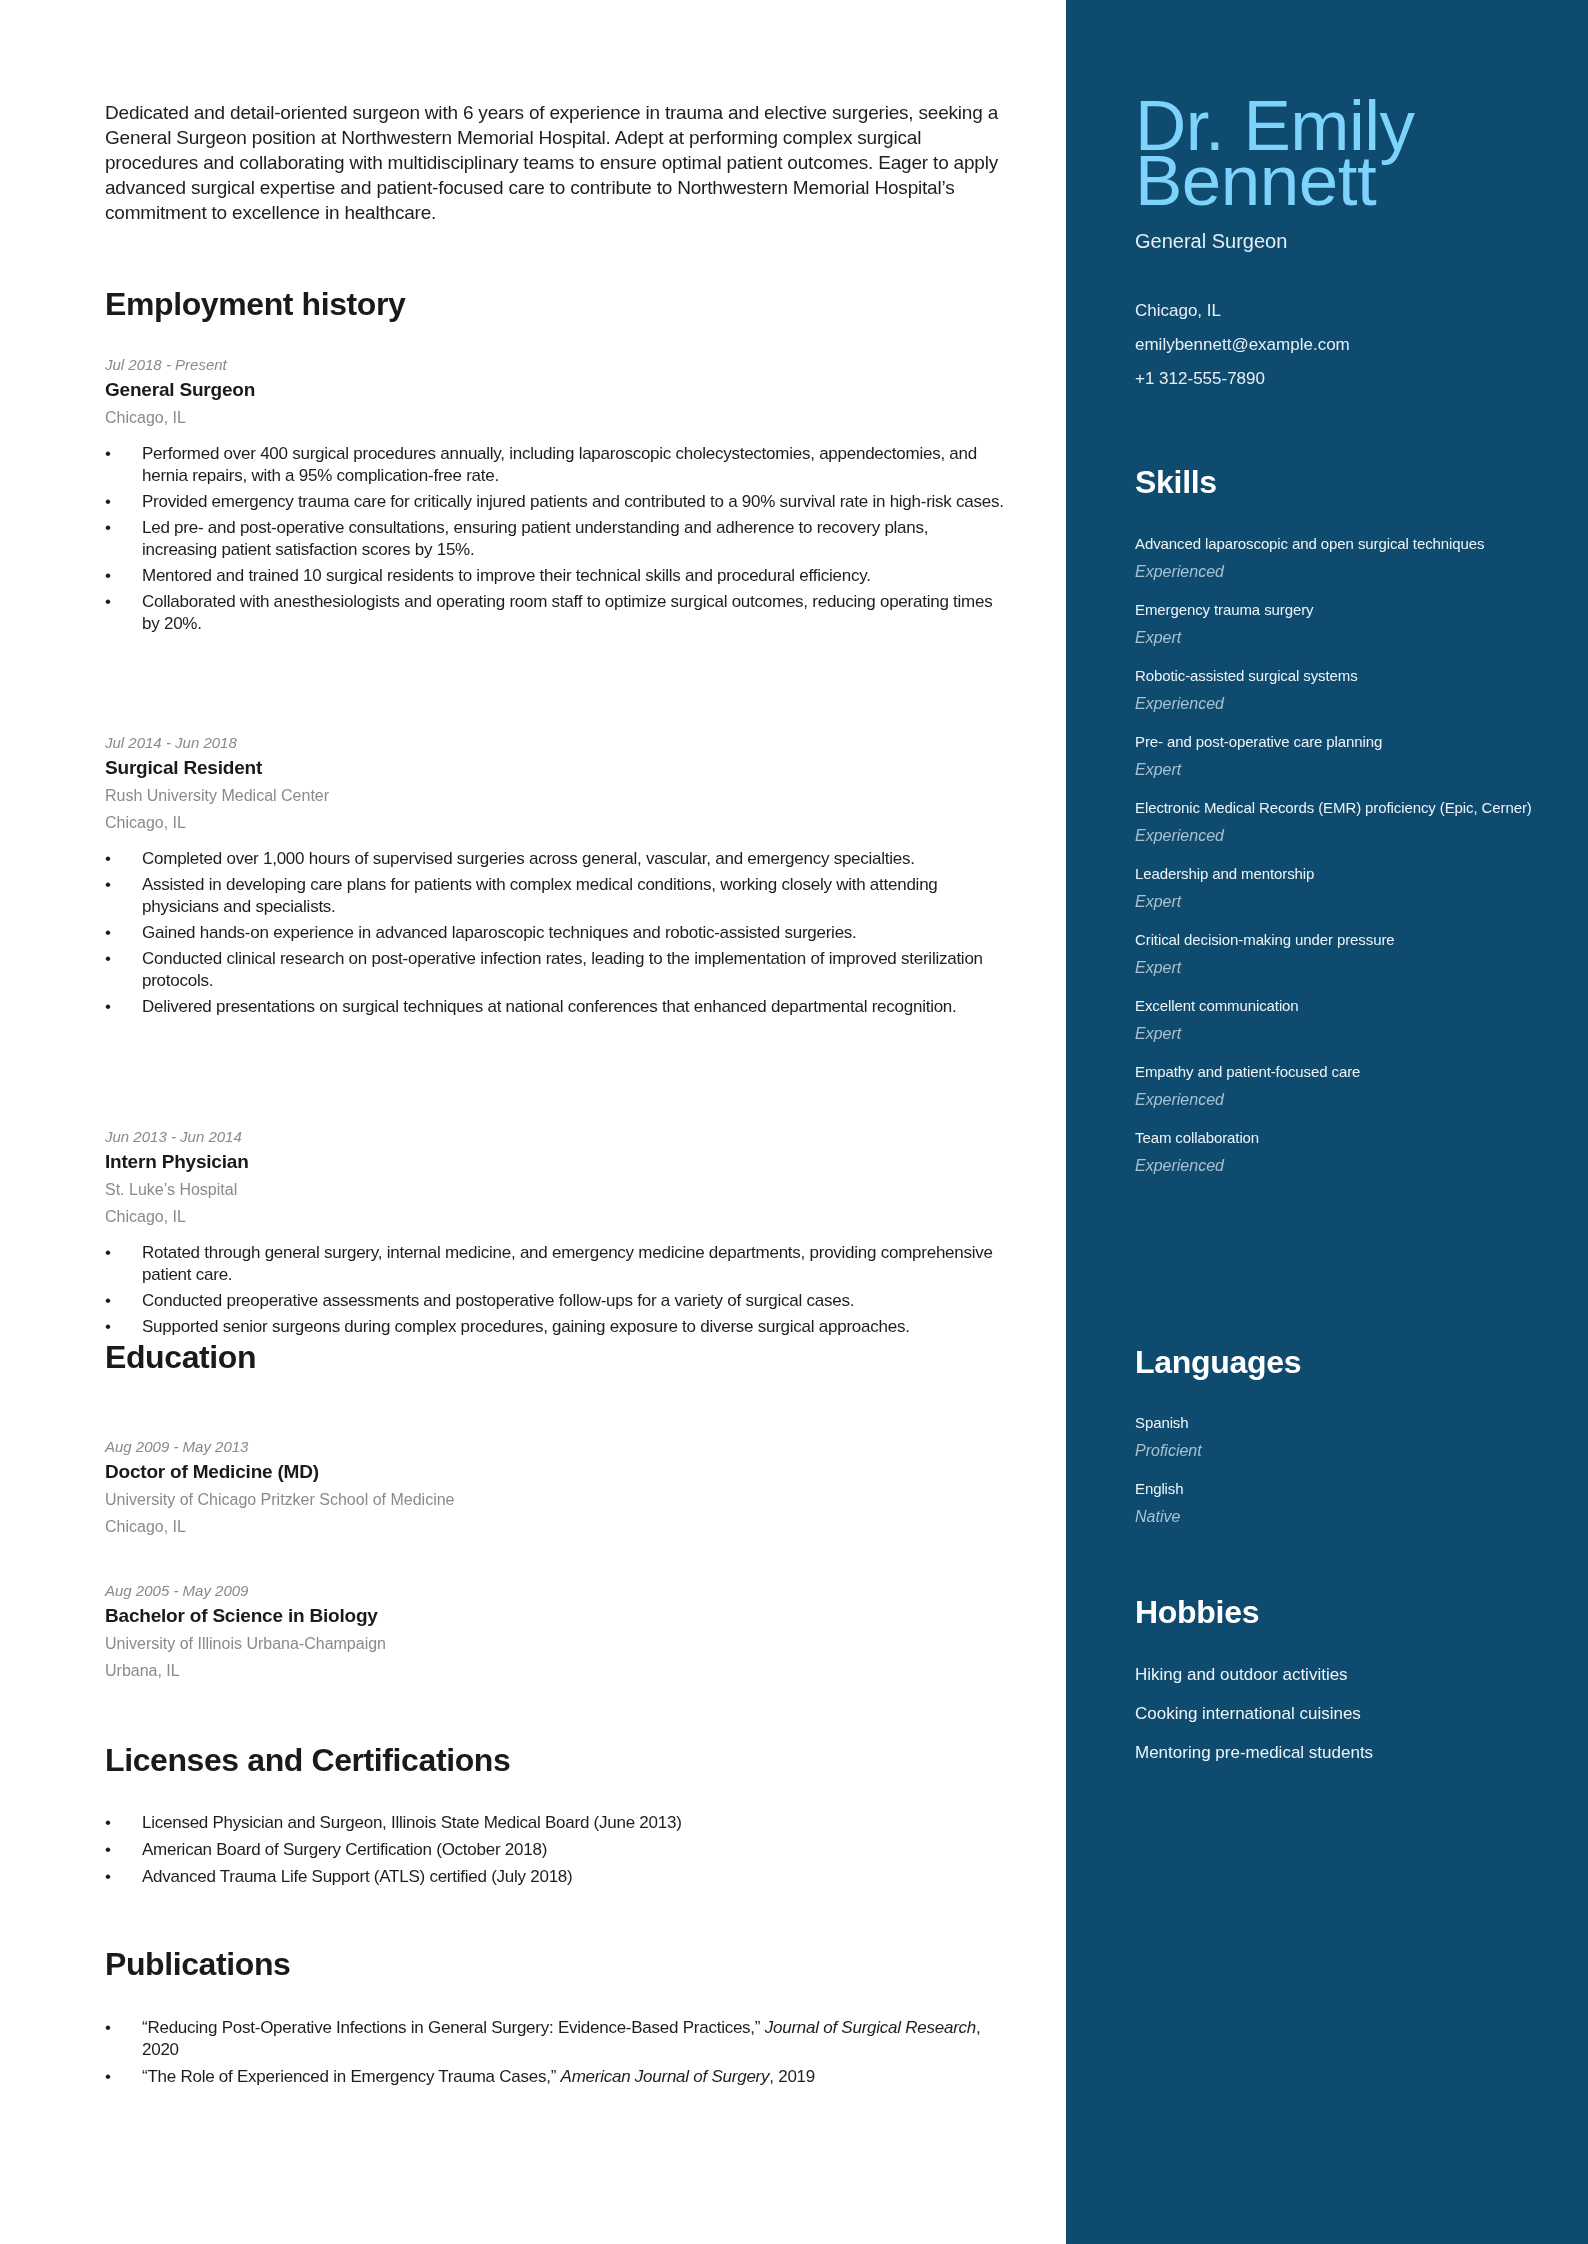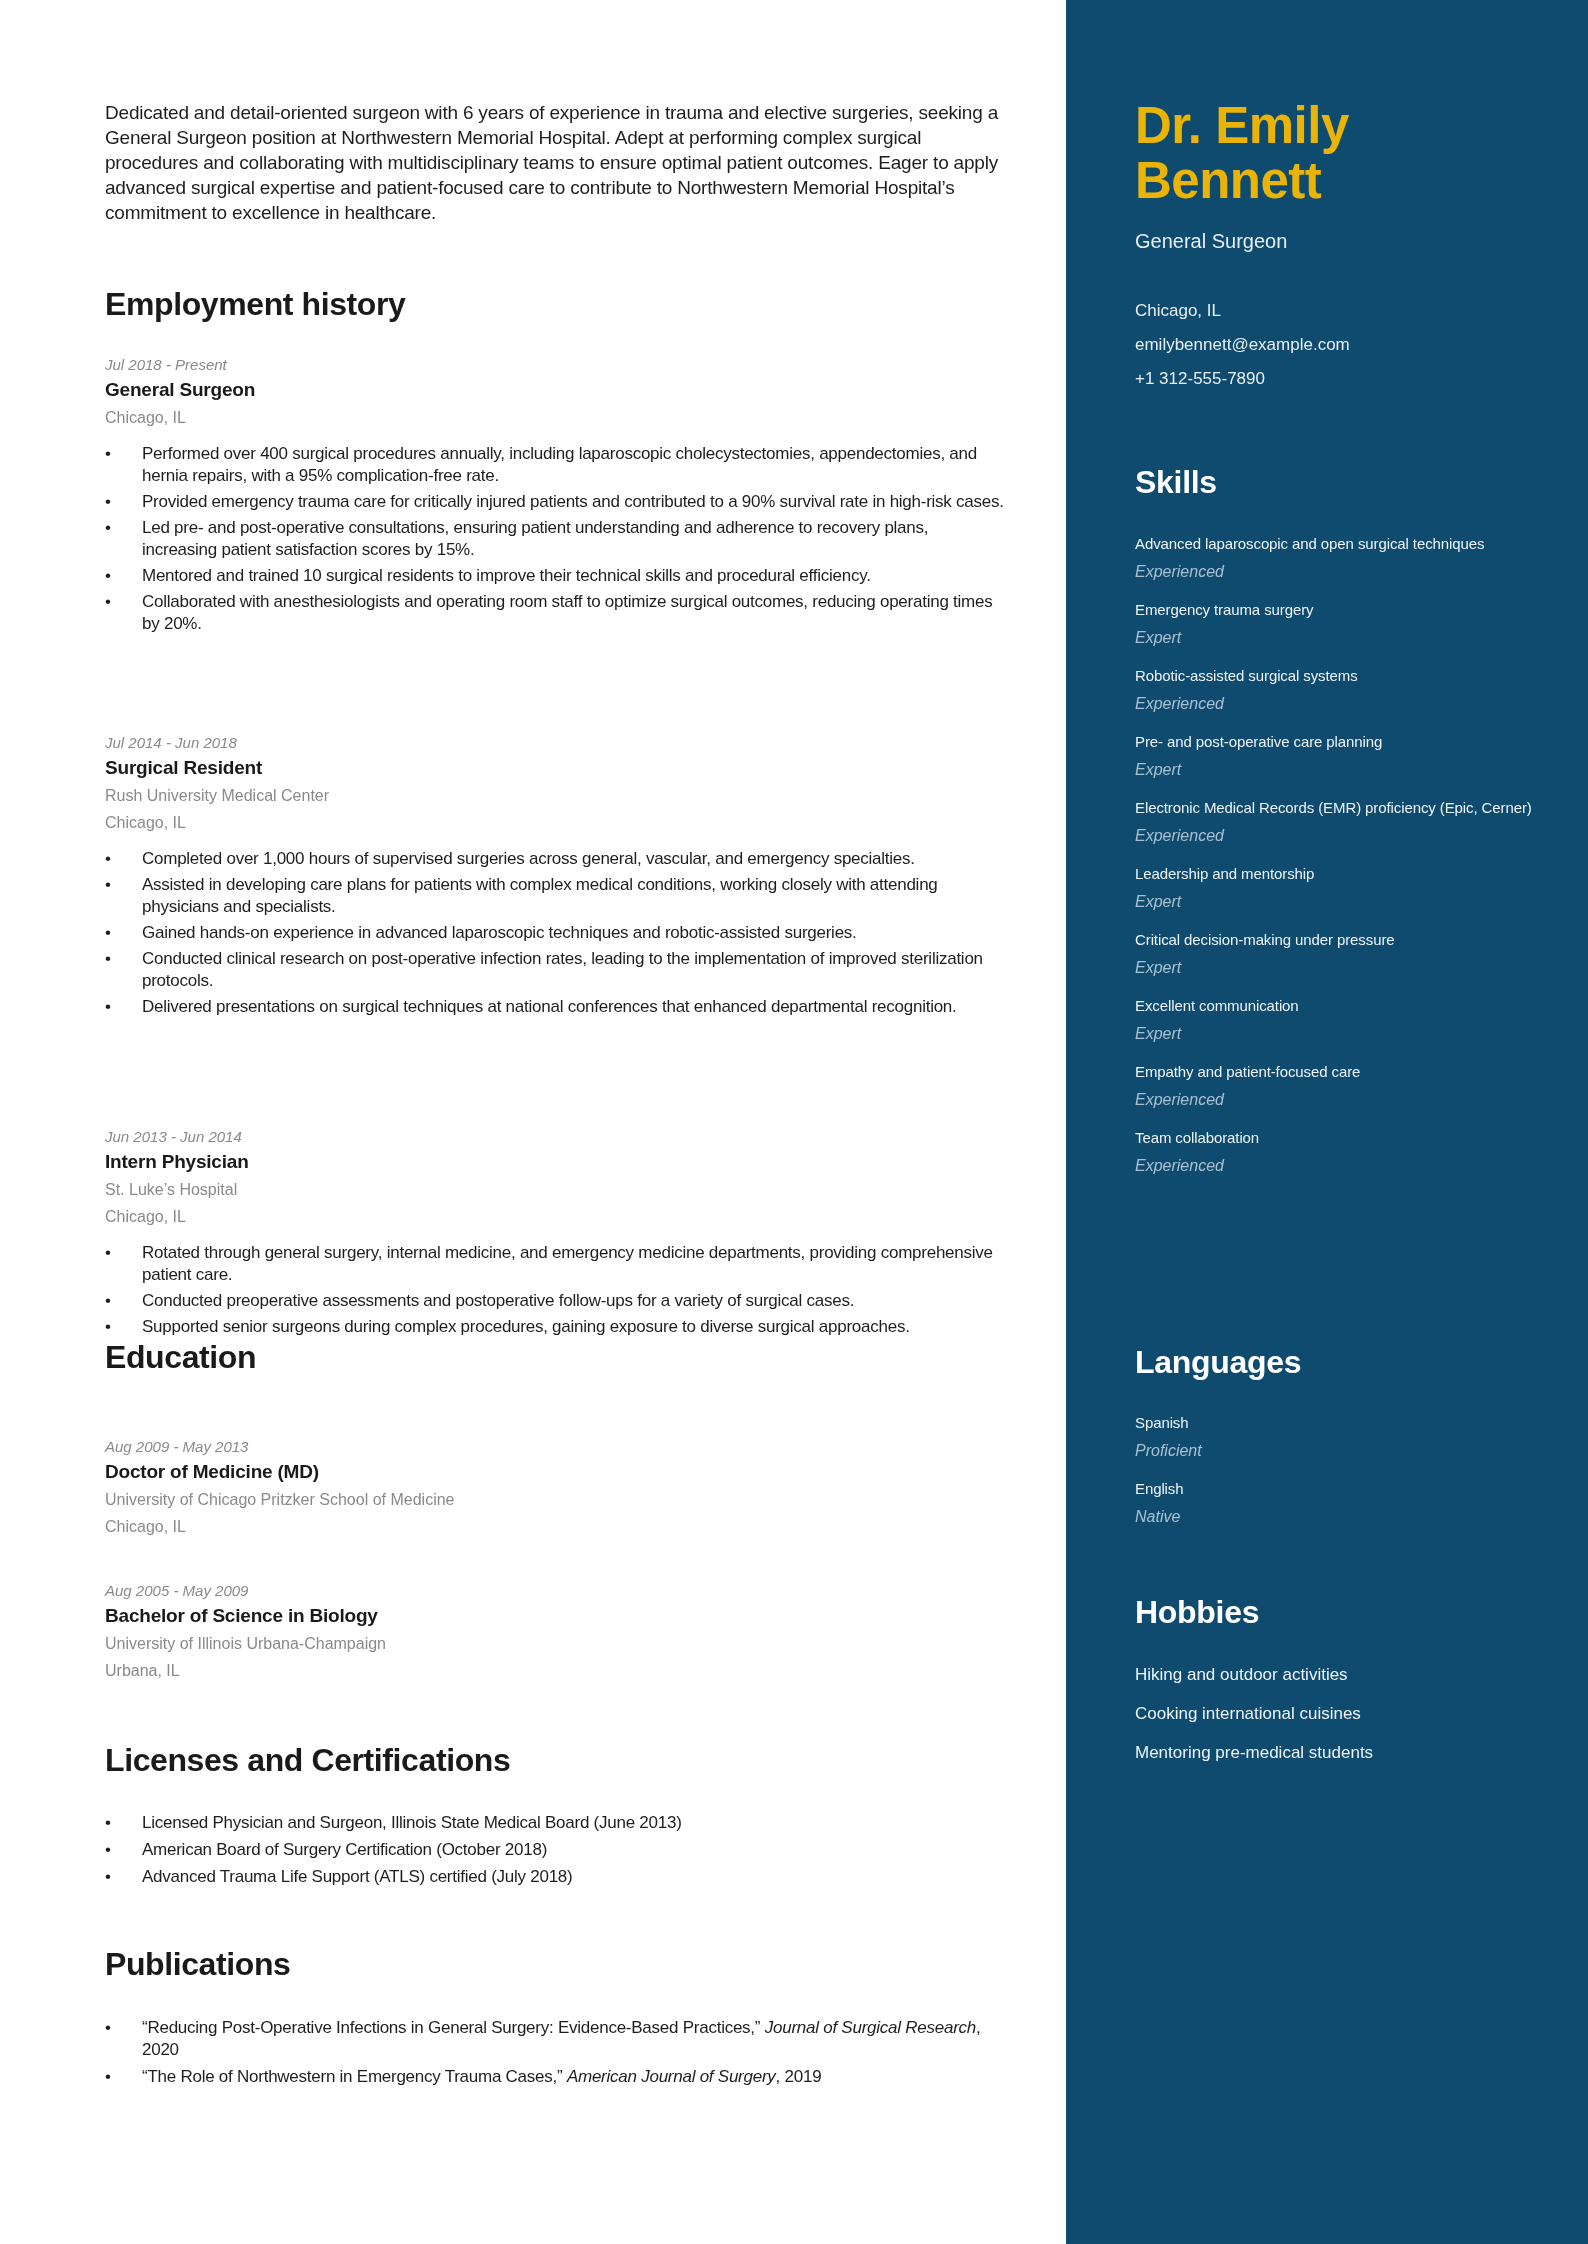--- a/index.html
+++ b/index.html
@@ -21,21 +21,21 @@
   .entry .loc  { font-size: 16px; color: #8a8a8a; height: 27px; line-height: 27px; }
 
   ul.bullets { list-style: none; margin-top: 12px; }
   ul.bullets li { position: relative; padding-left: 37px; font-size: 17px; line-height: 22px; color: #1e1e1e; margin-bottom: 4px; width: 900px; letter-spacing: -0.25px; }
   ul.bullets li .dot { position: absolute; left: 0; top: 0; width: 10px; font-size: 17px; line-height: 22px; color: #1e1e1e; }
 
   .list-block { position: absolute; left: 105px; width: 900px; }
   .list-block ul.bullets { margin-top: 0; }
   .list-block ul.bullets li { margin-bottom: 5px; }
   .it { font-style: italic; }
-  .name { position: absolute; left: 69px; top: 98px; font-size: 51px; font-weight: bold; line-height: 55px; color: #eab308; letter-spacing: -0.5px; }
+  .name { position: absolute; left: 69px; top: 98px; font-size: 71px; font-weight: normal; line-height: 55px; color: #7dd3fc; letter-spacing: -0.5px; }
   .title { position: absolute; left: 69px; top: 230px; font-size: 20px; color: #e6eef3; }
   .contact { position: absolute; left: 69px; top: 298px; }
   .contact div { font-size: 17px; height: 34px; line-height: 26px; color: #e8f0f5; }
 
   .side-sec-title { position: absolute; left: 69px; font-size: 32px; font-weight: bold; color: #ffffff; letter-spacing: -0.3px; }
 
   .skill-list { position: absolute; left: 69px; top: 533px; width: 400px; }
   .skill { margin-bottom: 16px; }
   .skill .s-name { font-size: 15px; line-height: 22px; color: #eef4f8; letter-spacing: -0.1px; }
   .skill .s-level { font-size: 16px; font-style: italic; color: #a9c1d1; line-height: 22px; margin-top: 6px; }
@@ -116,21 +116,21 @@
       <li><span class="dot">•</span><span>American Board of Surgery Certification (October 2018)</span></li>
       <li><span class="dot">•</span><span>Advanced Trauma Life Support (ATLS) certified (July 2018)</span></li>
     </ul>
   </div>
 
   <h2 class="sec-title" style="top:1946px;">Publications</h2>
 
   <div class="list-block" style="top:2017px;">
     <ul class="bullets">
       <li><span class="dot">•</span><span>“Reducing Post-Operative Infections in General Surgery: Evidence-Based Practices,”</span> <span class="it">Journal of Surgical Research</span><span>, 2020</span></li>
-      <li><span class="dot">•</span><span>“The Role of Northwestern in Emergency Trauma Cases,”</span> <span class="it">American Journal of Surgery</span><span>, 2019</span></li>
+      <li><span class="dot">•</span><span>“The Role of Experienced in Emergency Trauma Cases,”</span> <span class="it">American Journal of Surgery</span><span>, 2019</span></li>
     </ul>
   </div>
 </div>
 
 <aside class="side">
   <h1 class="name">
     <span>Dr. Emily</span><br>
     <span>Bennett</span>
   </h1>
   <div class="title">General Surgeon</div>

